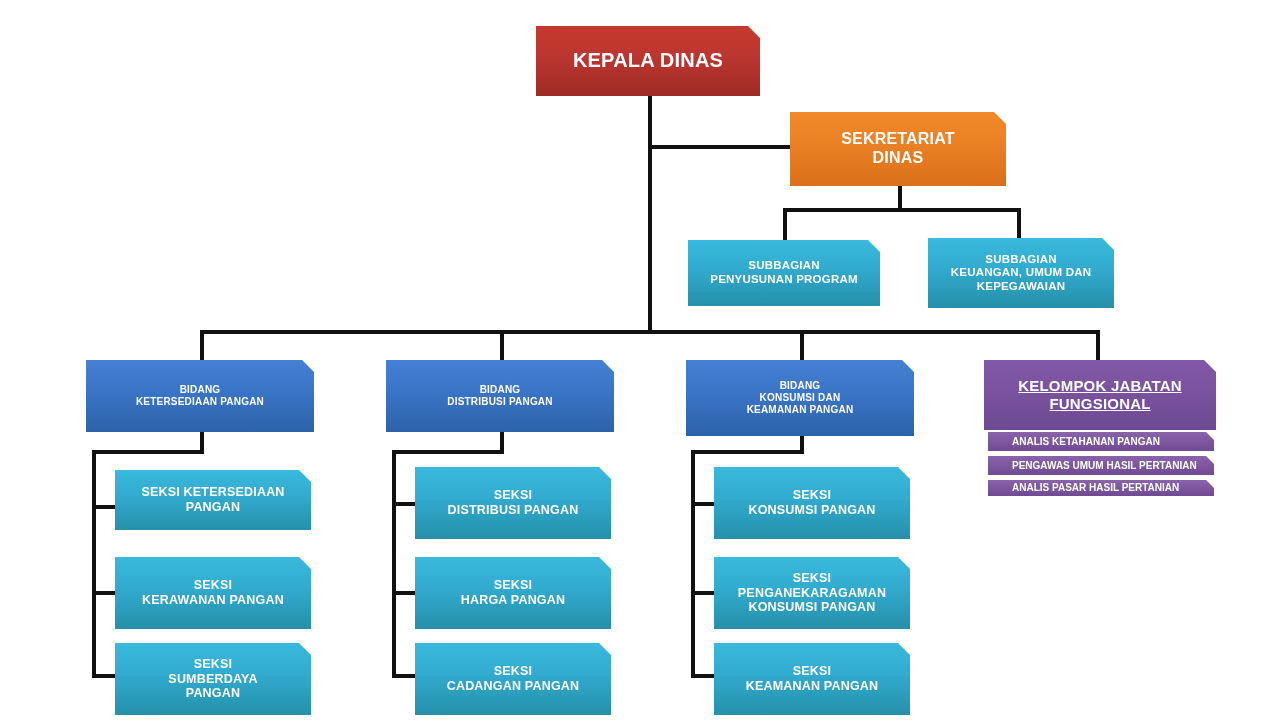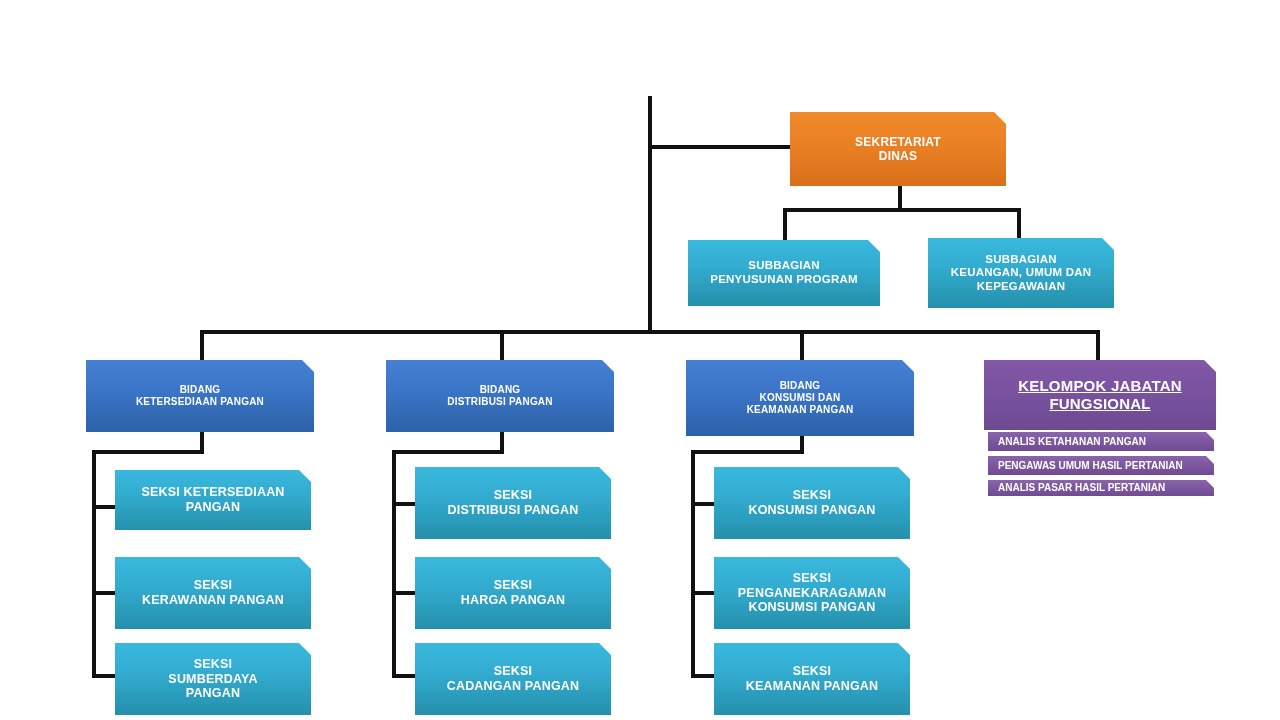--- a/index.html
+++ b/index.html
@@ -39,27 +39,27 @@
   
   .red   {background:linear-gradient(180deg,#c4392f 0%,#bd3630 42%,#9e2b25 100%);}
   .orange{background:linear-gradient(180deg,#f08a2a 0%,#ea8024 45%,#d9701a 100%);}
   .teal  {background:linear-gradient(180deg,#39b9dd 0%,#32acd0 40%,#2590ab 100%);}
   .blue  {background:linear-gradient(180deg,#4580d4 0%,#3a74c6 45%,#2c62a8 100%);}
   .purple{background:linear-gradient(180deg,#8158a8 0%,#7a529f 45%,#6d4a91 100%);text-decoration:underline;}
   .purple-bar{
     background:linear-gradient(180deg,#8a63ad 0%,#7d56a0 50%,#6f4b92 100%);
     clip-path:polygon(0 0, calc(100% - 8px) 0, 100% 8px, 100% 100%, 0 100%);
     justify-content:flex-start;
-    padding-left:10px;
+    padding-left:24px;
     text-align:left;
   }
 
   
   .t-head{font-size:20px;}
-  .t-sekre{font-size:12px;}
+  .t-sekre{font-size:16px;}
   .t-sub{font-size:11.5px;}
   .t-bidang{font-size:10px;}
   .t-seksi{font-size:12.5px;}
   .t-kjf{font-size:15px;}
   .t-bar{font-size:10px;letter-spacing:0px;}
 </style>
 </head>
 <body>
 
 <div id="chart">
@@ -94,20 +94,23 @@
   <div class="line h" style="left:392px;top:591px;width:25px;"></div>
   <div class="line h" style="left:392px;top:674px;width:25px;"></div>
 
   <div class="line v" style="left:800px;top:432px;height:22px;"></div>
   <div class="line h" style="left:691px;top:450px;width:113px;"></div>
   <div class="line v" style="left:691px;top:450px;height:228px;"></div>
   <div class="line h" style="left:691px;top:502px;width:25px;"></div>
   <div class="line h" style="left:691px;top:591px;width:25px;"></div>
   <div class="line h" style="left:691px;top:674px;width:25px;"></div>
 
+  <div class="node red t-head" style="left:536px;top:26px;width:224px;height:70px;">
+    <span class="lbl">KEPALA DINAS</span>
+  </div>
 
   <div class="node orange t-sekre" style="left:790px;top:112px;width:216px;height:74px;">
     <span class="lbl">SEKRETARIAT
 DINAS</span>
   </div>
 
   <div class="node teal t-sub" style="left:688px;top:240px;width:192px;height:66px;">
     <span class="lbl">SUBBAGIAN
 PENYUSUNAN PROGRAM</span>
   </div>

